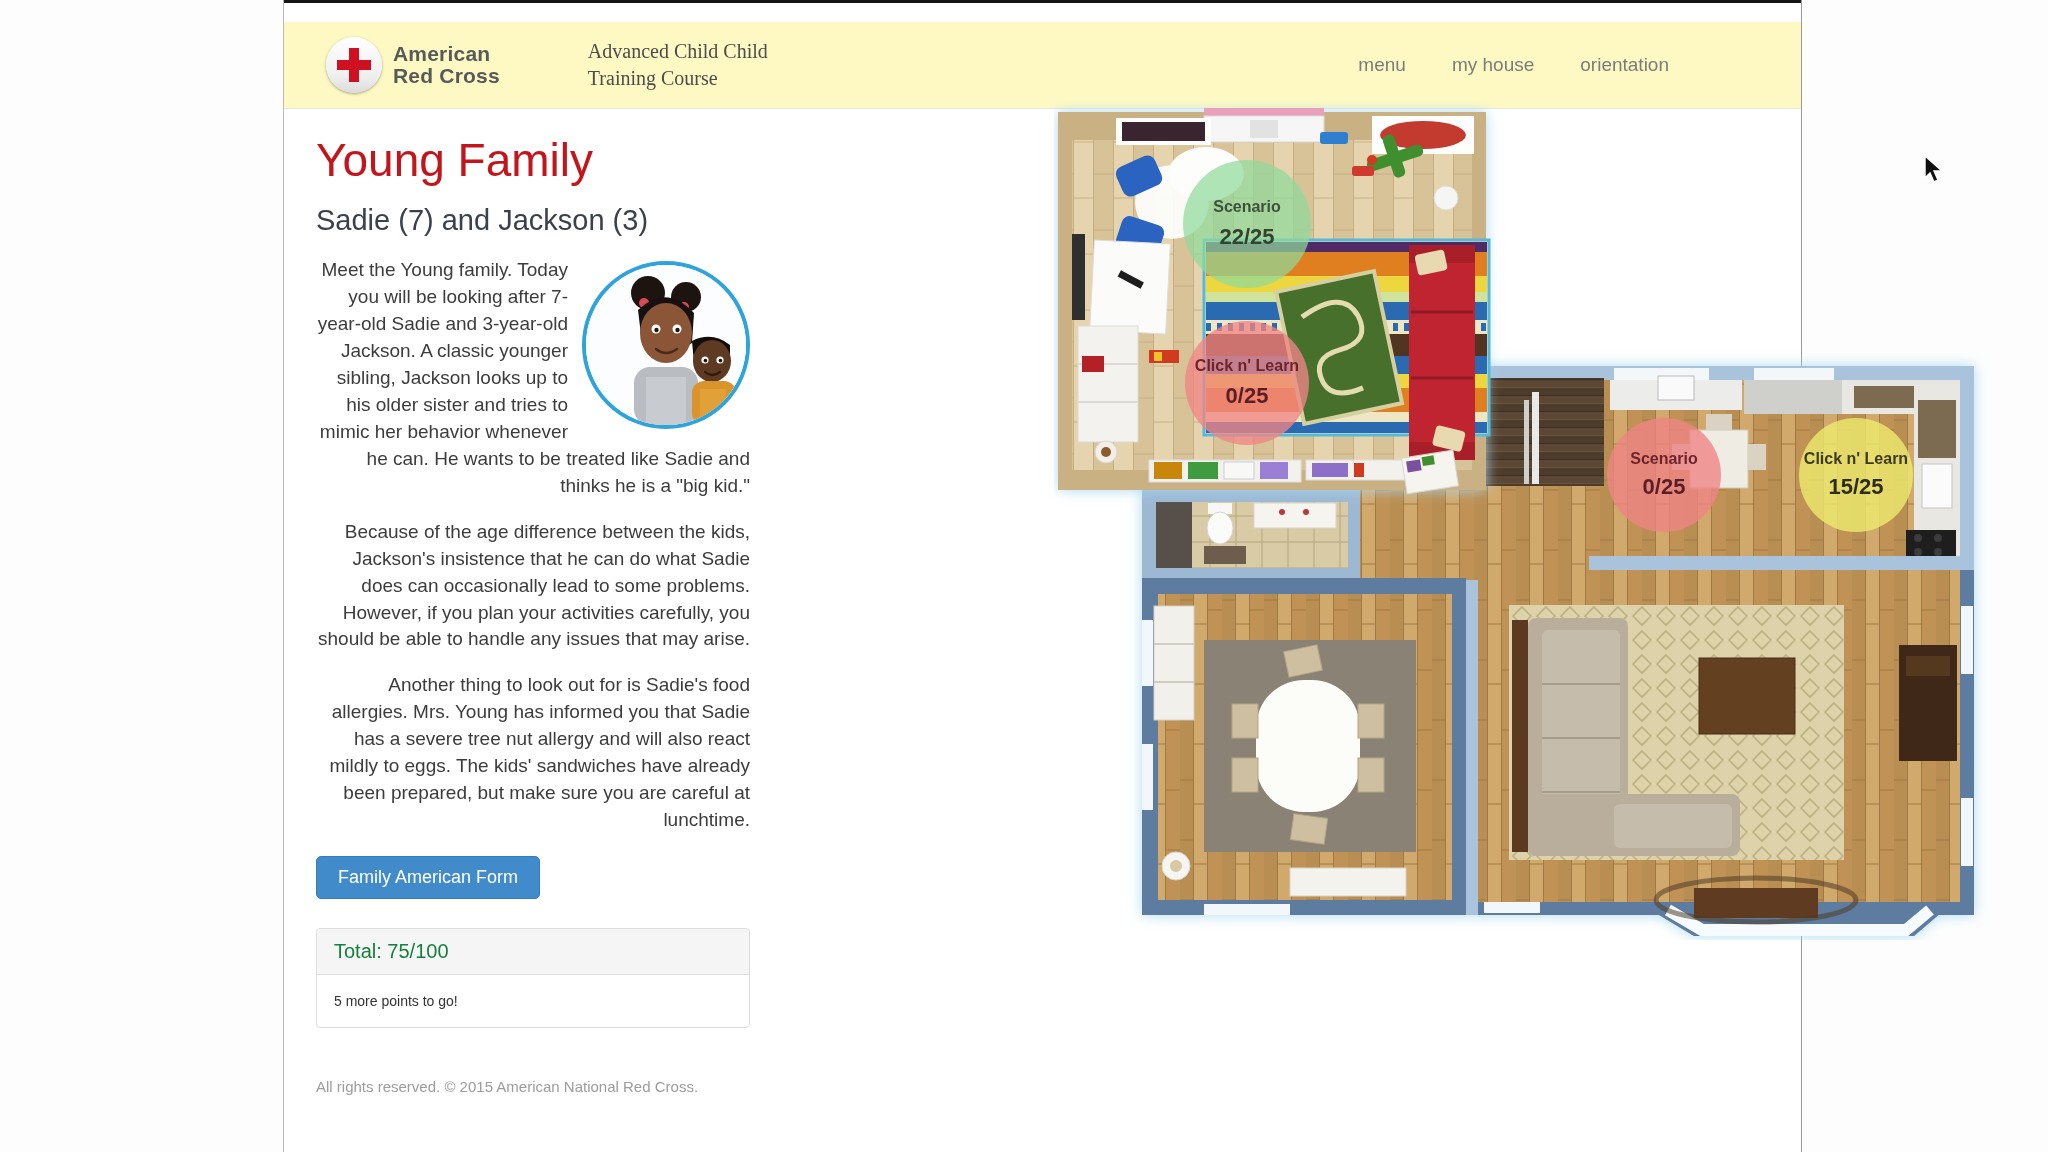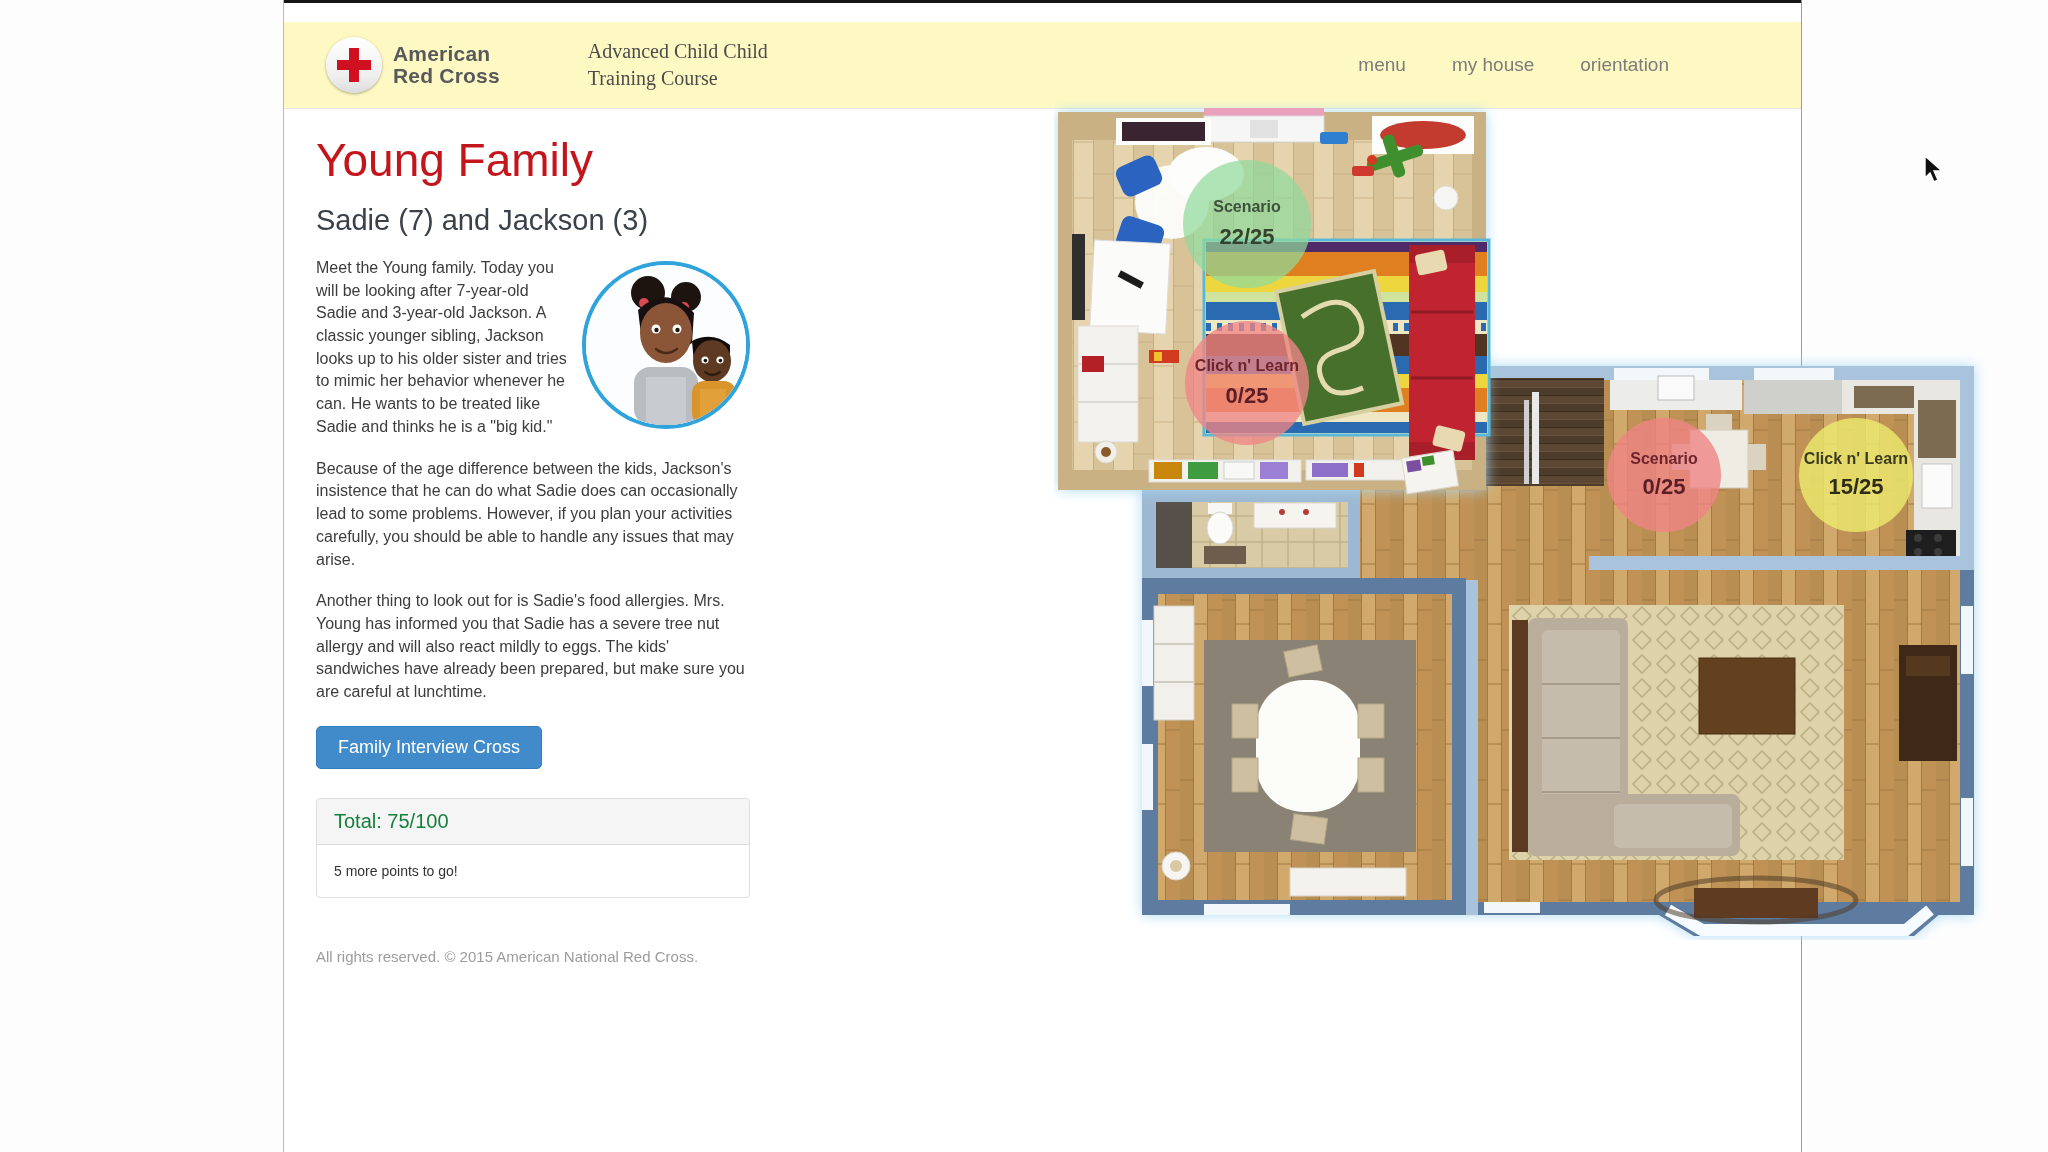--- a/index.html
+++ b/index.html
@@ -18,21 +18,21 @@
   .emblem .v{position:absolute;left:23px;top:11px;width:10px;height:34px;background:#cf1020;}
   .emblem .h{position:absolute;left:11px;top:23px;width:34px;height:10px;background:#cf1020;}
   .brand{margin-left:11px;font-weight:bold;font-size:21px;line-height:22px;color:#58595b;letter-spacing:.2px;}
   .course{margin-left:88px;font-family:"Liberation Serif", serif;font-size:20px;line-height:27px;color:#4c4c4c;}
   nav{margin-left:auto;margin-right:132px;display:flex;gap:46px;}
   nav a{font-size:19px;color:#7c7c7c;text-decoration:none;cursor:pointer;}
   
   #leftcol{position:absolute;left:32px;top:134px;width:434px;}
   h1.title{margin:0;font-weight:normal;font-size:46px;line-height:1.15;color:#c3151c;}
   h2.subtitle{margin:17px 0 20px 0;font-weight:normal;font-size:29px;color:#3a414b;}
-  .copy{font-size:16px;line-height:1.42;color:#3c3c3c;margin:0 0 19px 0;}
+  .copy{font-size:19px;line-height:1.42;color:#3c3c3c;margin:0 0 19px 0;text-align:right;}
   .avatar{float:right;width:160px;height:160px;border-radius:50%;border:4px solid #2ea3dc;
           margin:4px 0 8px 14px;background:#fff;overflow:hidden;}
   .btn-primary{display:inline-block;margin-top:3px;background:#428bca;border:1px solid #357ebd;
           color:#ffffff;font-size:18px;padding:10px 21px;border-radius:5px;cursor:pointer;}
   .panel{margin-top:29px;border:1px solid #dddddd;border-radius:4px;background:#ffffff;}
   .panel-heading{background:#f5f5f5;border-bottom:1px solid #dddddd;border-radius:4px 4px 0 0;
           padding:11px 17px;font-size:20px;color:#15803d;}
   .panel-body{padding:18px 17px;font-size:14px;color:#333333;}
   .copyright{margin-top:50px;font-size:15px;color:#9c9c9c;}
   
@@ -101,21 +101,21 @@
           <path d="M119 107 Q126 113 134 107" stroke="#2e1a0e" stroke-width="2.2" fill="none" stroke-linecap="round"></path>
           <rect x="106" y="116" width="44" height="44" rx="12" fill="#d9942c"></rect>
           <rect x="114" y="124" width="26" height="36" fill="#e2a138"></rect>
         </svg>
       </div>
 
       <p class="copy">Meet the Young family. Today you will be looking after 7-year-old Sadie and 3-year-old Jackson. A classic younger sibling, Jackson looks up to his older sister and tries to mimic her behavior whenever he can. He wants to be treated like Sadie and thinks he is a "big kid."</p>
       <p class="copy" style="clear:left;">Because of the age difference between the kids, Jackson's insistence that he can do what Sadie does can occasionally lead to some problems. However, if you plan your activities carefully, you should be able to handle any issues that may arise.</p>
       <p class="copy">Another thing to look out for is Sadie's food allergies. Mrs. Young has informed you that Sadie has a severe tree nut allergy and will also react mildly to eggs. The kids' sandwiches have already been prepared, but make sure you are careful at lunchtime.</p>
 
-      <a class="btn-primary">Family Interview Cross</a>
+      <a class="btn-primary">Family American Form</a>
 
       <div class="panel">
         <div class="panel-heading">Total: 75/100</div>
         <div class="panel-body">5 more points to go!</div>
       </div>
 
       <div class="copyright">All rights reserved. © 2015 American National Red Cross.</div>
     </div>
 
     <svg id="plan" viewBox="0 0 940 840">

